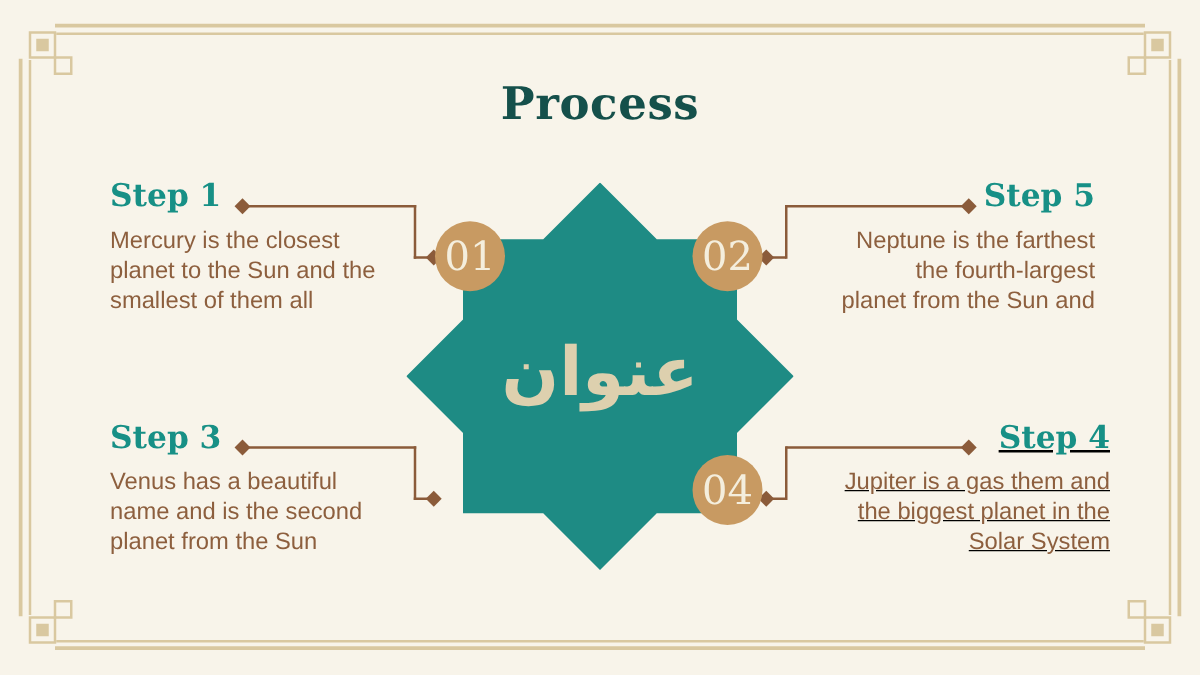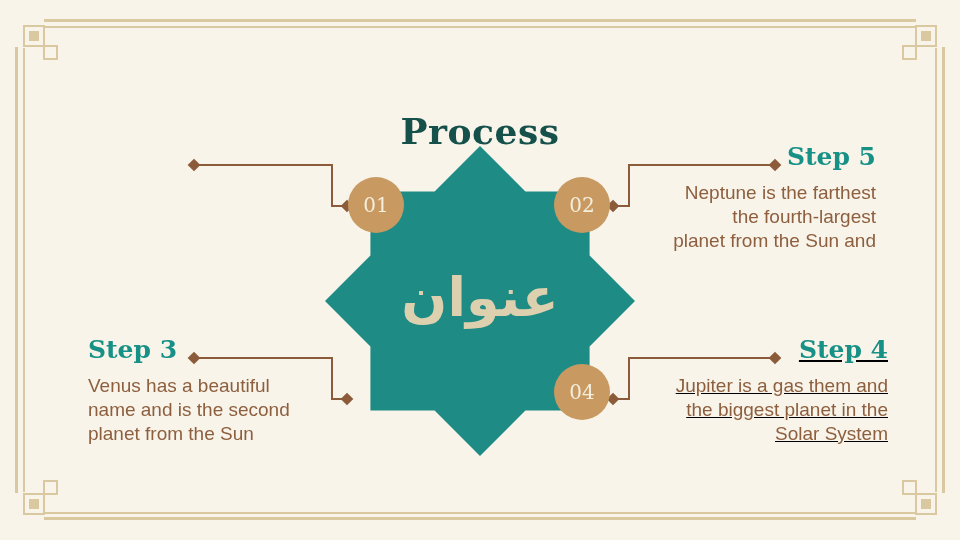--- a/index.html
+++ b/index.html
@@ -26,21 +26,21 @@
   .orn .fill{position:absolute;left:29px;top:31px;width:10px;height:10px;background:var(--frame);}
   .orn .small{position:absolute;left:43px;top:45px;width:11px;height:11px;border:2px solid var(--frame);}
   .orn.tr{left:890px;top:0;transform:scaleX(-1);}
   .orn.tl{left:0;top:0;}
   .orn.bl{left:0;top:470px;transform:scaleY(-1);}
   .orn.br{left:890px;top:470px;transform:scale(-1,-1);}
 
   
   .page-title{position:absolute;left:0;right:0;top:62px;text-align:center;
     font-family:"DejaVu Serif","Liberation Serif",serif;font-weight:bold;
-    font-size:36px;letter-spacing:.5px;color:var(--title);margin-top:48px;}
+    font-size:36px;letter-spacing:.5px;color:var(--title);}
 
   
   .star{position:absolute;left:325px;top:146px;width:310px;height:310px;background:var(--star);
     clip-path:polygon(50% 0%,64.65% 14.65%,85.35% 14.65%,85.35% 35.35%,100% 50%,
       85.35% 64.65%,85.35% 85.35%,64.65% 85.35%,50% 100%,35.35% 85.35%,
       14.65% 85.35%,14.65% 64.65%,0% 50%,14.65% 35.35%,14.65% 14.65%,35.35% 14.65%);
     display:flex;align-items:center;justify-content:center;}
   .star-label{font-family:"DejaVu Sans",sans-serif;font-weight:bold;font-size:54px;
     color:var(--center-text);padding-bottom:8px;}
 
@@ -48,21 +48,21 @@
   .step-block{position:absolute;width:280px;}
   .step-block .step-title{font-family:"DejaVu Serif","Liberation Serif",serif;
     font-weight:bold;font-size:25px;line-height:30px;color:var(--step-title);}
   .step-block .step-desc{margin-top:9px;font-size:19px;line-height:24px;color:var(--body);}
   .step-block .step-desc div{white-space:nowrap;}
   .step-block.align-right{text-align:right;}
 
   
   .badge{position:absolute;width:56px;height:56px;border-radius:50%;background:var(--badge);
     display:flex;align-items:center;justify-content:center;
-    font-family:"DejaVu Serif","Liberation Serif",serif;font-size:20px;color:var(--badge-text);}
+    font-family:"DejaVu Serif","Liberation Serif",serif;font-size:32px;color:var(--badge-text);}
 
   
   .conn{position:absolute;background:var(--conn);}
   .diamond{position:absolute;width:9px;height:9px;background:var(--conn);
     transform:translate(-50%,-50%) rotate(45deg);}
 </style>
 </head>
 <body>
 
 <div class="slide">
@@ -137,20 +137,28 @@
   <div class="badge" style="left:348px;top:177px;">
     <span>01</span>
   </div>
   <div class="badge" style="left:554px;top:177px;">
     <span>02</span>
   </div>
   <div class="badge" style="left:554px;top:364px;">
     <span>04</span>
   </div>
 
+  <div class="step-block" style="left:88px;top:142px;">
+    <div class="step-title">Step 1</div>
+    <div class="step-desc">
+      <div>Mercury is the closest</div>
+      <div>planet to the Sun and the</div>
+      <div>smallest of them all</div>
+    </div>
+  </div>
 
   <div class="step-block align-right" style="right:84px;top:142px;">
     <div class="step-title">Step 5</div>
     <div class="step-desc">
       <div>Neptune is the farthest</div>
       <div>the fourth-largest</div>
       <div>planet from the Sun and</div>
     </div>
   </div>
 

